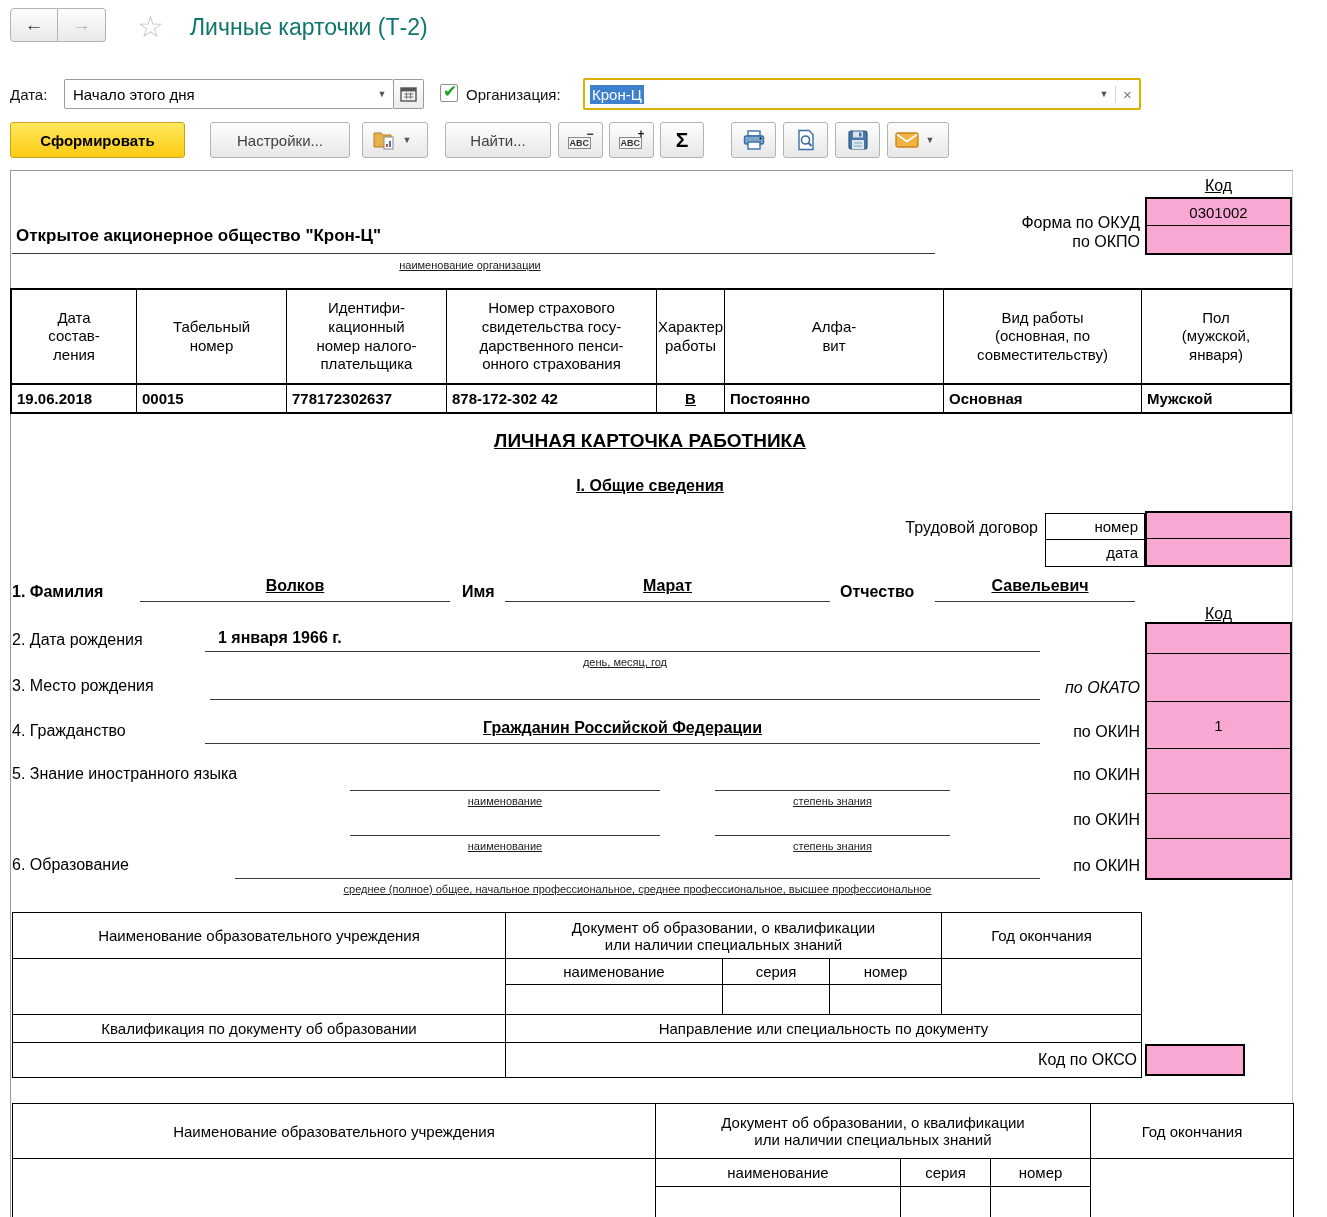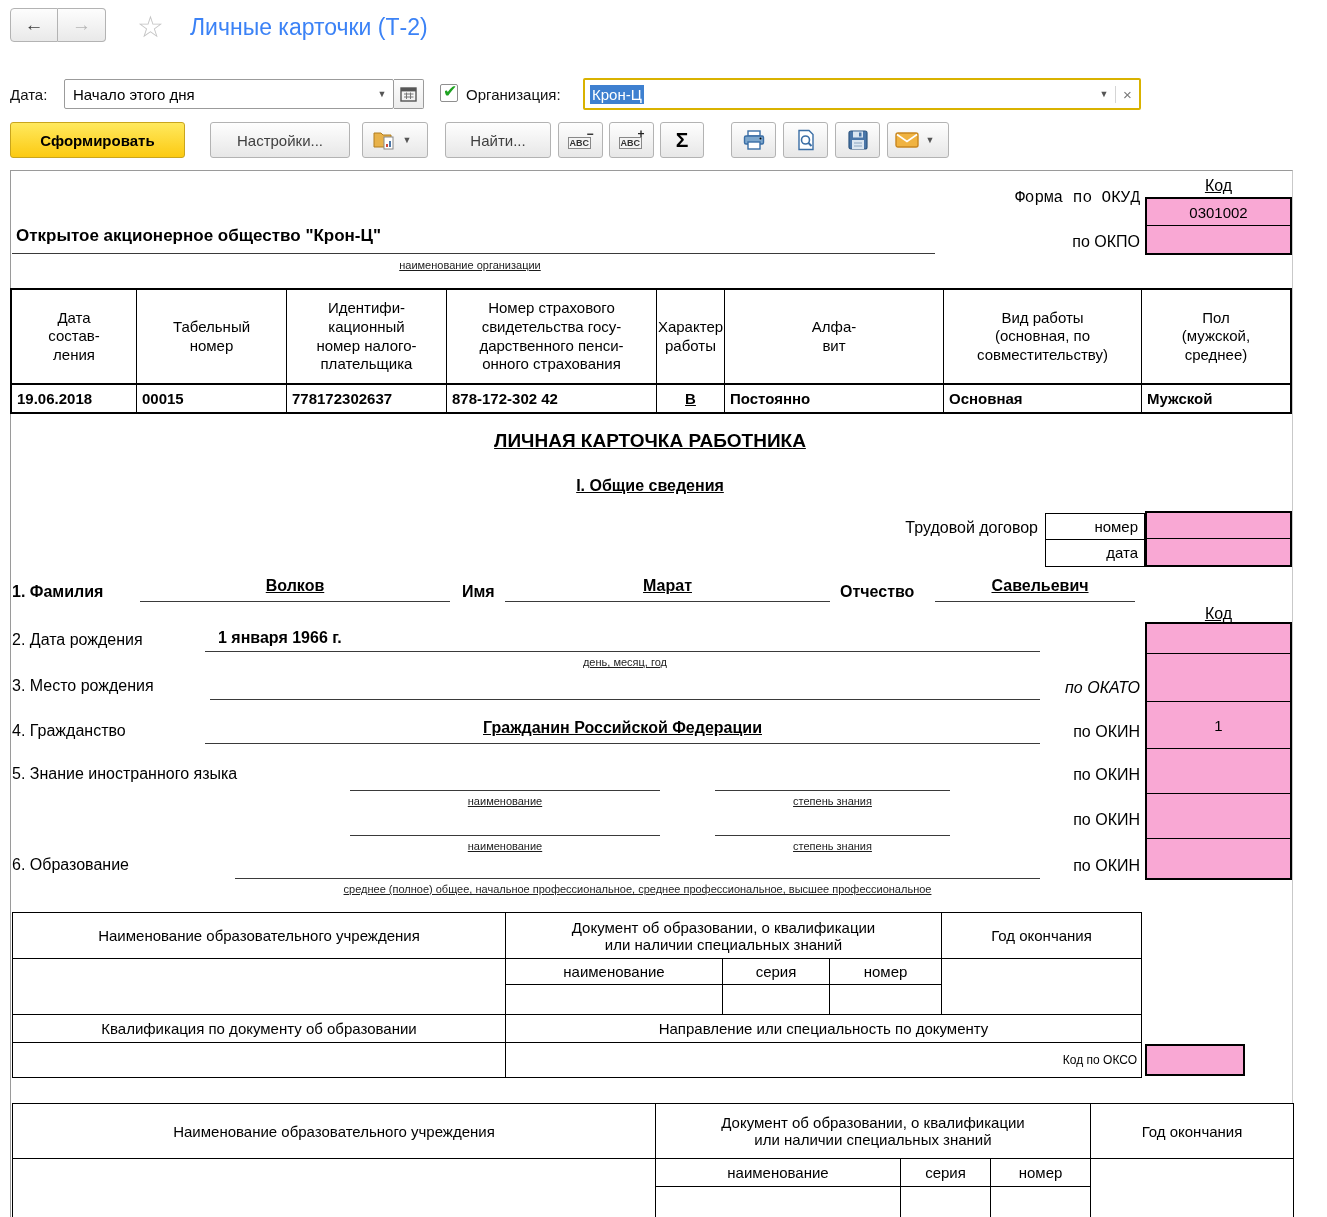--- a/index.html
+++ b/index.html
@@ -16,21 +16,21 @@
 
   
   .navbtn {
     width:48px; height:34px; display:inline-flex; align-items:center; justify-content:center;
     background:linear-gradient(#fdfdfd,#e9e9e9); border:1px solid #b3b3b3;
     font-size:19px; font-weight:bold; cursor:pointer;
   }
   .navbtn.left  { border-radius:4px 0 0 4px; }
   .navbtn.right { border-radius:0 4px 4px 0; border-left:none; color:#b5b5b5; }
   .star { font-size:30px; color:#c4c4c4; line-height:30px; }
-  .wtitle { font-size:23px; color:#3b82f6; }
+  .wtitle { font-size:23px; color:#0f766e; }
 
   
   .flabel { font-size:15px; color:#111; }
   .combo {
     height:30px; background:#fff; border:1px solid #9b9b9b; border-radius:2px;
     display:flex; align-items:center; font-size:15px;
   }
   .combo .txt { padding-left:8px; flex:1; }
   .dd { width:22px; text-align:center; color:#555; font-size:9px; cursor:pointer; }
   .sq-btn {
@@ -215,21 +215,21 @@
     <svg width="24" height="18" viewBox="0 0 24 18">
       <rect x="1" y="2" width="22" height="14" rx="2" fill="#f0b341" stroke="#c8861f" stroke-width="1.4"></rect>
       <path d="M2 3.5 L12 10.5 L22 3.5" fill="none" stroke="#fff" stroke-width="1.6"></path>
     </svg>
     <span class="dd">▼</span>
   </div>
 
   <div class="abs" style="left:10px;top:170px;width:1283px;height:1047px;border-left:1px solid #9a9a9a;border-top:1px solid #9a9a9a;border-right:1px solid #c9c9c9;"></div>
 
   <div class="abs ctr" style="left:1145px;top:177px;width:147px;font-size:16px;">Код</div>
-  <div class="abs rt lbl16" style="left:930px;top:189px;width:210px;font-family:Liberation Mono, monospace;">Форма по ОКУД</div>
+  <div class="abs rt lbl16" style="left:930px;top:214px;width:210px;">Форма по ОКУД</div>
   <div class="abs rt lbl16" style="left:930px;top:233px;width:210px;">по ОКПО</div>
   <div class="abs box2" style="left:1145px;top:197px;width:147px;height:58px;">
     <div class="code-cell" style="height:27px;">0301002</div>
     <div class="code-cell" style="height:27px;"></div>
   </div>
 
   <div class="abs b" style="left:16px;top:226px;font-size:17px;">Открытое акционерное общество "Крон-Ц"</div>
   <div class="abs rep-line" style="left:12px;top:253px;width:923px;"></div>
   <div class="abs ctr cap" style="left:150px;top:259px;width:640px;">наименование организации</div>
 
@@ -249,21 +249,21 @@
 онного страхования</div>
     <div class="h">Характер
 работы</div>
     <div class="h">Алфа-
 вит</div>
     <div class="h">Вид работы
 (основная, по
 совместительству)</div>
     <div class="h">Пол
 (мужской,
-среднее)</div>
+января)</div>
 
     <div class="v">19.06.2018</div>
     <div class="v">00015</div>
     <div class="v">778172302637</div>
     <div class="v">878-172-302 42</div>
     <div class="v ctr">В</div>
     <div class="v">Постоянно</div>
     <div class="v">Основная</div>
     <div class="v">Мужской</div>
   </div>
@@ -349,21 +349,21 @@
     <div class="span2r nbr"></div>
 
     <div></div>
     <div></div>
     <div></div>
 
     <div>Квалификация по документу об образовании</div>
     <div class="span4c nbr">Направление или специальность по документу</div>
 
     <div class="nbb"></div>
-    <div class="span4c nbr nbb" style="justify-content:flex-end;font-size:12px;">Код по ОКСО</div>
+    <div class="span4c nbr nbb" style="justify-content:flex-end;font-size:16px;">Код по ОКСО</div>
   </div>
   <div class="abs box2" style="left:1145px;top:1044px;width:100px;height:32px;display:flex;align-items:center;justify-content:center;font-size:15px;"></div>
 
   <div class="abs edu edu2" style="left:12px;top:1103px;width:1282px;">
     <div>Наименование образовательного учреждения</div>
     <div class="span3c pre">Документ об образовании, о квалификации
 или наличии специальных знаний</div>
     <div class="nbr">Год окончания</div>
 
     <div class="span2r nbb"></div>

